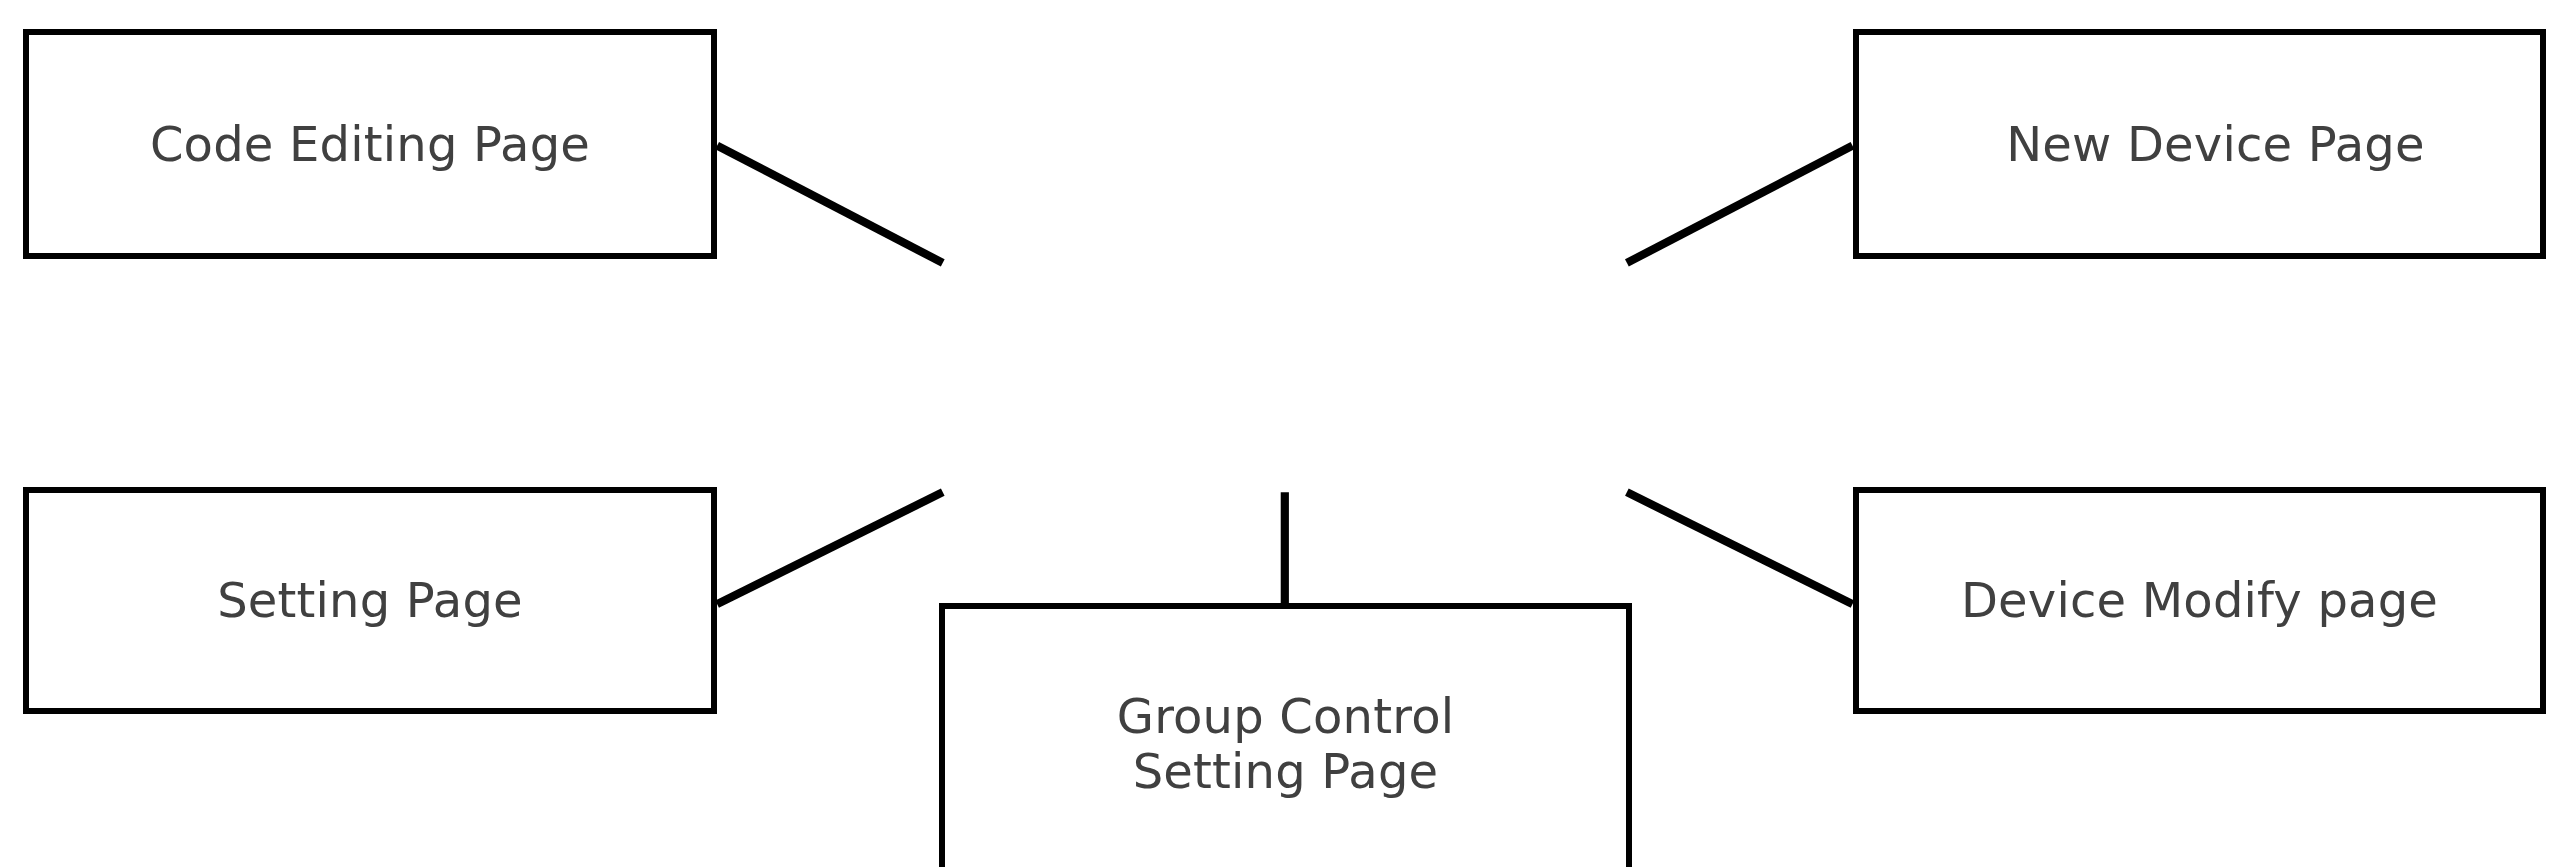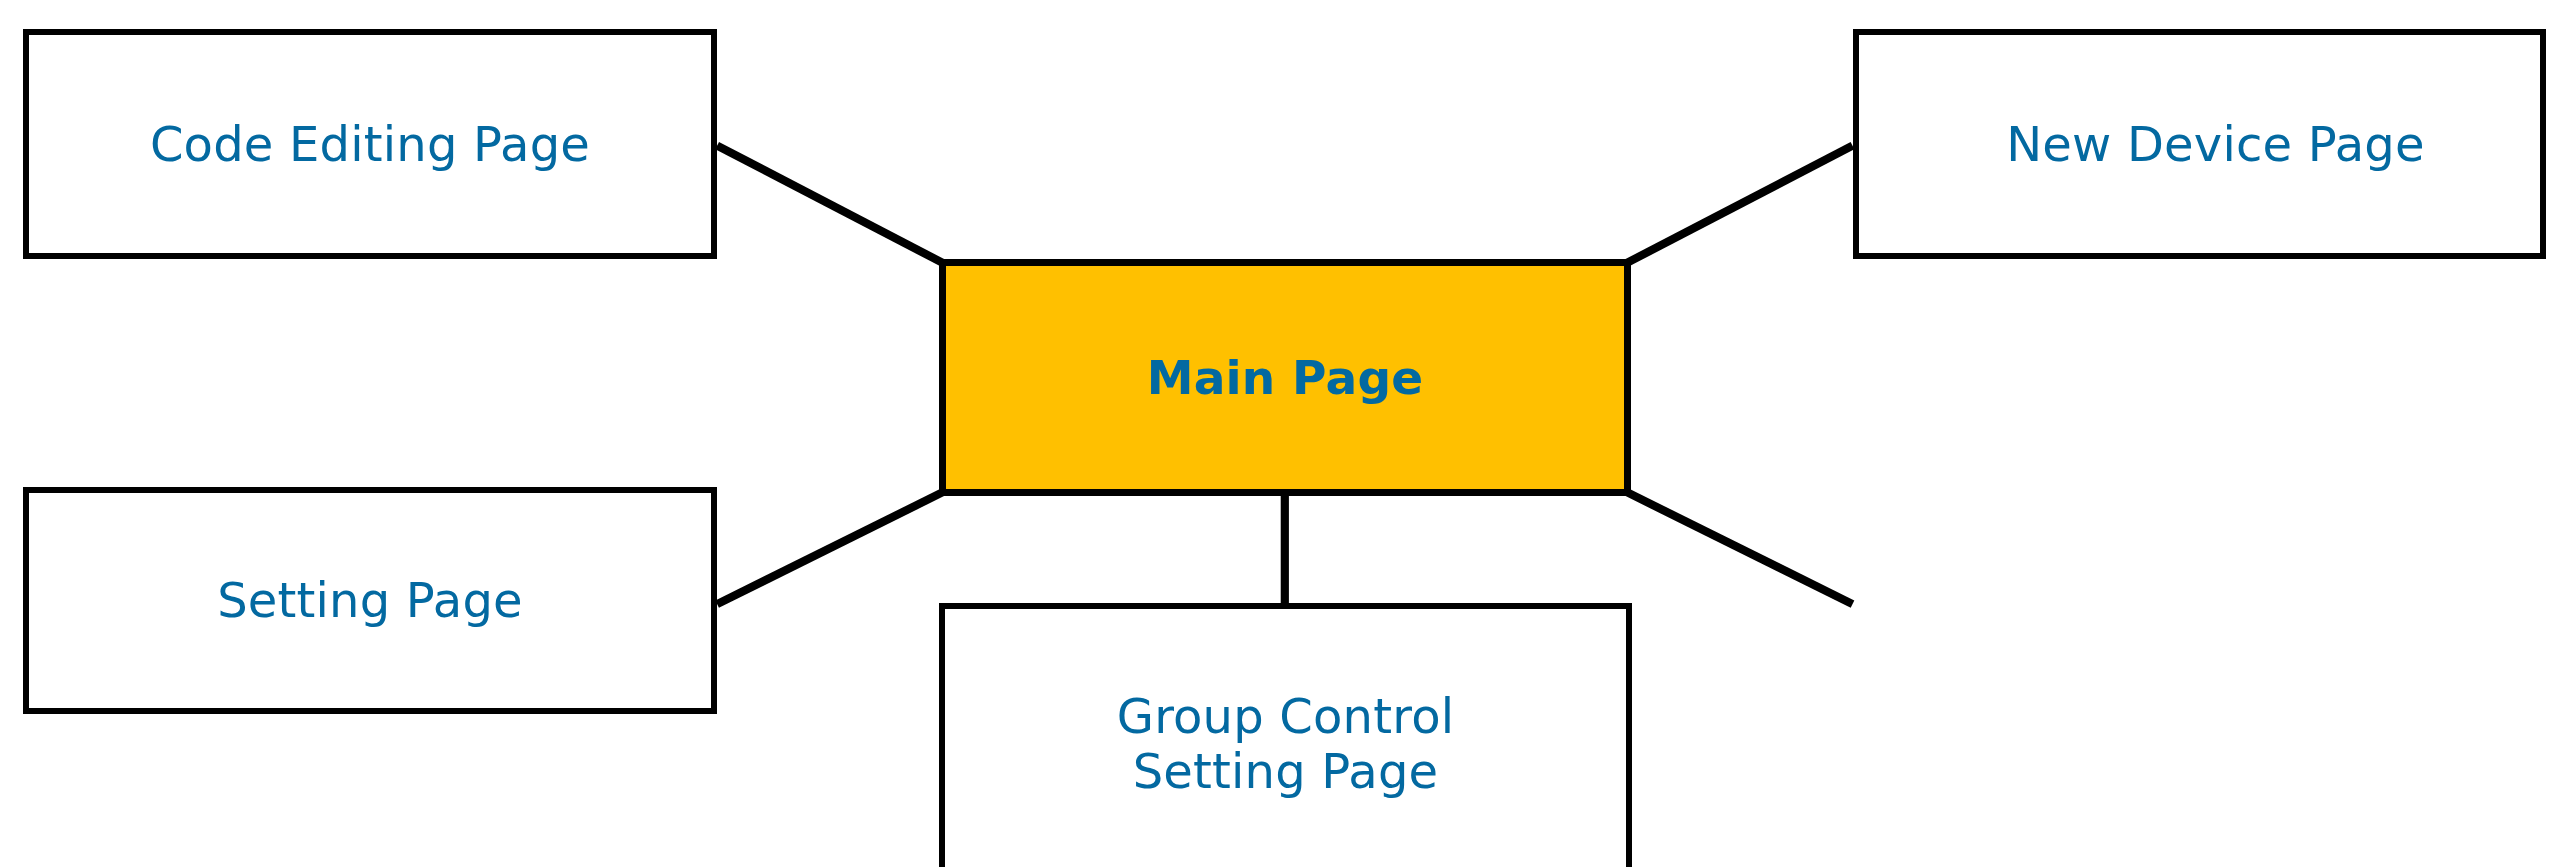--- a/index.html
+++ b/index.html
@@ -30,21 +30,21 @@
     position: absolute;
     box-sizing: border-box;
     border: 6.4px solid #000000;
     background: #ffffff;
     display: flex;
     align-items: center;
     justify-content: center;
     text-align: center;
   }
   .node-label {
-    color: #0369a1;
+    color: #404040;
     font-size: 48px;
     line-height: 1.14;
     font-weight: 400;
     letter-spacing: 0.2px;
     white-space: pre-line;
     padding: 0 12.7px;
   }
   .node.is-primary {
     background: #FFC000;
     border-width: 7.3px;
@@ -78,28 +78,28 @@
   </svg>
 
   <div class="node" id="node-code-editing">
     <span class="node-label">Code Editing Page</span>
   </div>
 
   <div class="node" id="node-new-device">
     <span class="node-label">New Device Page</span>
   </div>
 
-  <div class="node is-primary" id="node-main">
-    <span class="node-label">Main Page</span>
-  </div>
 
   <div class="node" id="node-setting">
     <span class="node-label">Setting Page</span>
   </div>
 
+  <div class="node" id="node-device-modify">
+    <span class="node-label">Device Modify page</span>
+  </div>
 
   <div class="node" id="node-group-control">
     <span class="node-label">Group Control
 Setting Page</span>
   </div>
 
 </div>
 
 
 </body></html>

